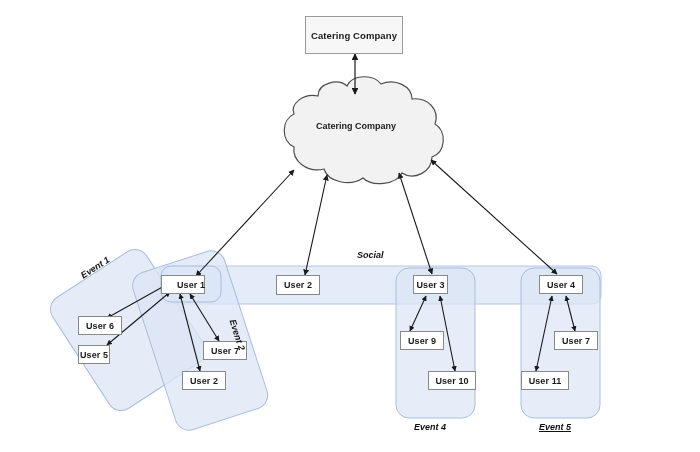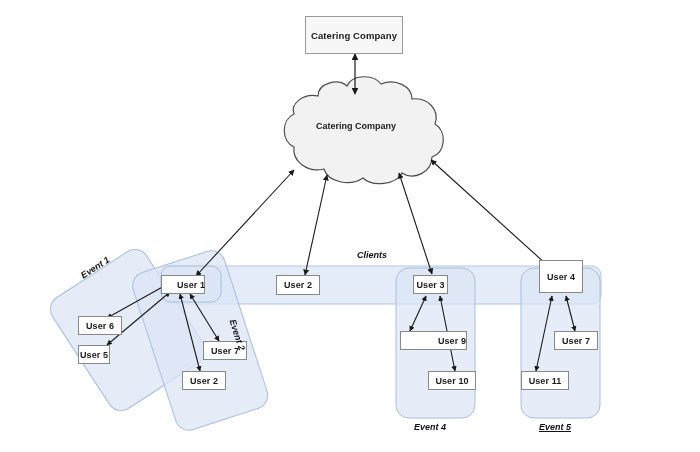--- a/index.html
+++ b/index.html
@@ -109,58 +109,58 @@
   </div>
 
   <div class="node" style="left:276px;top:275px;width:44px;height:20px;">
     <span>User 2</span>
   </div>
 
   <div class="node" style="left:413px;top:275px;width:35px;height:19px;">
     <span>User 3</span>
   </div>
 
-  <div class="node" style="left:539px;top:260px;width:44px;height:33px;">
+  <div class="node" style="left:539px;top:275px;width:44px;height:19px;">
     <span>User 4</span>
   </div>
 
   <div class="node" style="left:78px;top:316px;width:44px;height:19px;">
     <span>User 6</span>
   </div>
 
   <div class="node" style="left:78px;top:345px;width:32px;height:19px;">
     <span>User 5</span>
   </div>
 
   <div class="node" style="left:203px;top:341px;width:44px;height:19px;">
     <span>User 7</span>
   </div>
 
   <div class="node" style="left:182px;top:371px;width:44px;height:19px;">
     <span>User 2</span>
   </div>
 
-  <div class="node" style="left:400px;top:331px;width:67px;height:19px;justify-content:flex-end;">
+  <div class="node" style="left:400px;top:331px;width:44px;height:19px;">
     <span>User 9</span>
   </div>
 
   <div class="node" style="left:428px;top:371px;width:48px;height:19px;">
     <span>User 10</span>
   </div>
 
   <div class="node" style="left:554px;top:331px;width:44px;height:19px;">
     <span>User 7</span>
   </div>
 
   <div class="node" style="left:521px;top:371px;width:48px;height:19px;">
     <span>User 11</span>
   </div>
 
   <div class="glabel" style="left:357px;top:250px;">
-    <span>Clients</span>
+    <span>Social</span>
   </div>
 
   <div class="glabel" style="left:79px;top:272px;transform:rotate(-33deg);transform-origin:left top;">
     <span>Event 1</span>
   </div>
 
   <div class="glabel" style="left:237px;top:318px;transform:rotate(72deg);transform-origin:left top;">
     <span>Event 2</span>
   </div>
 

